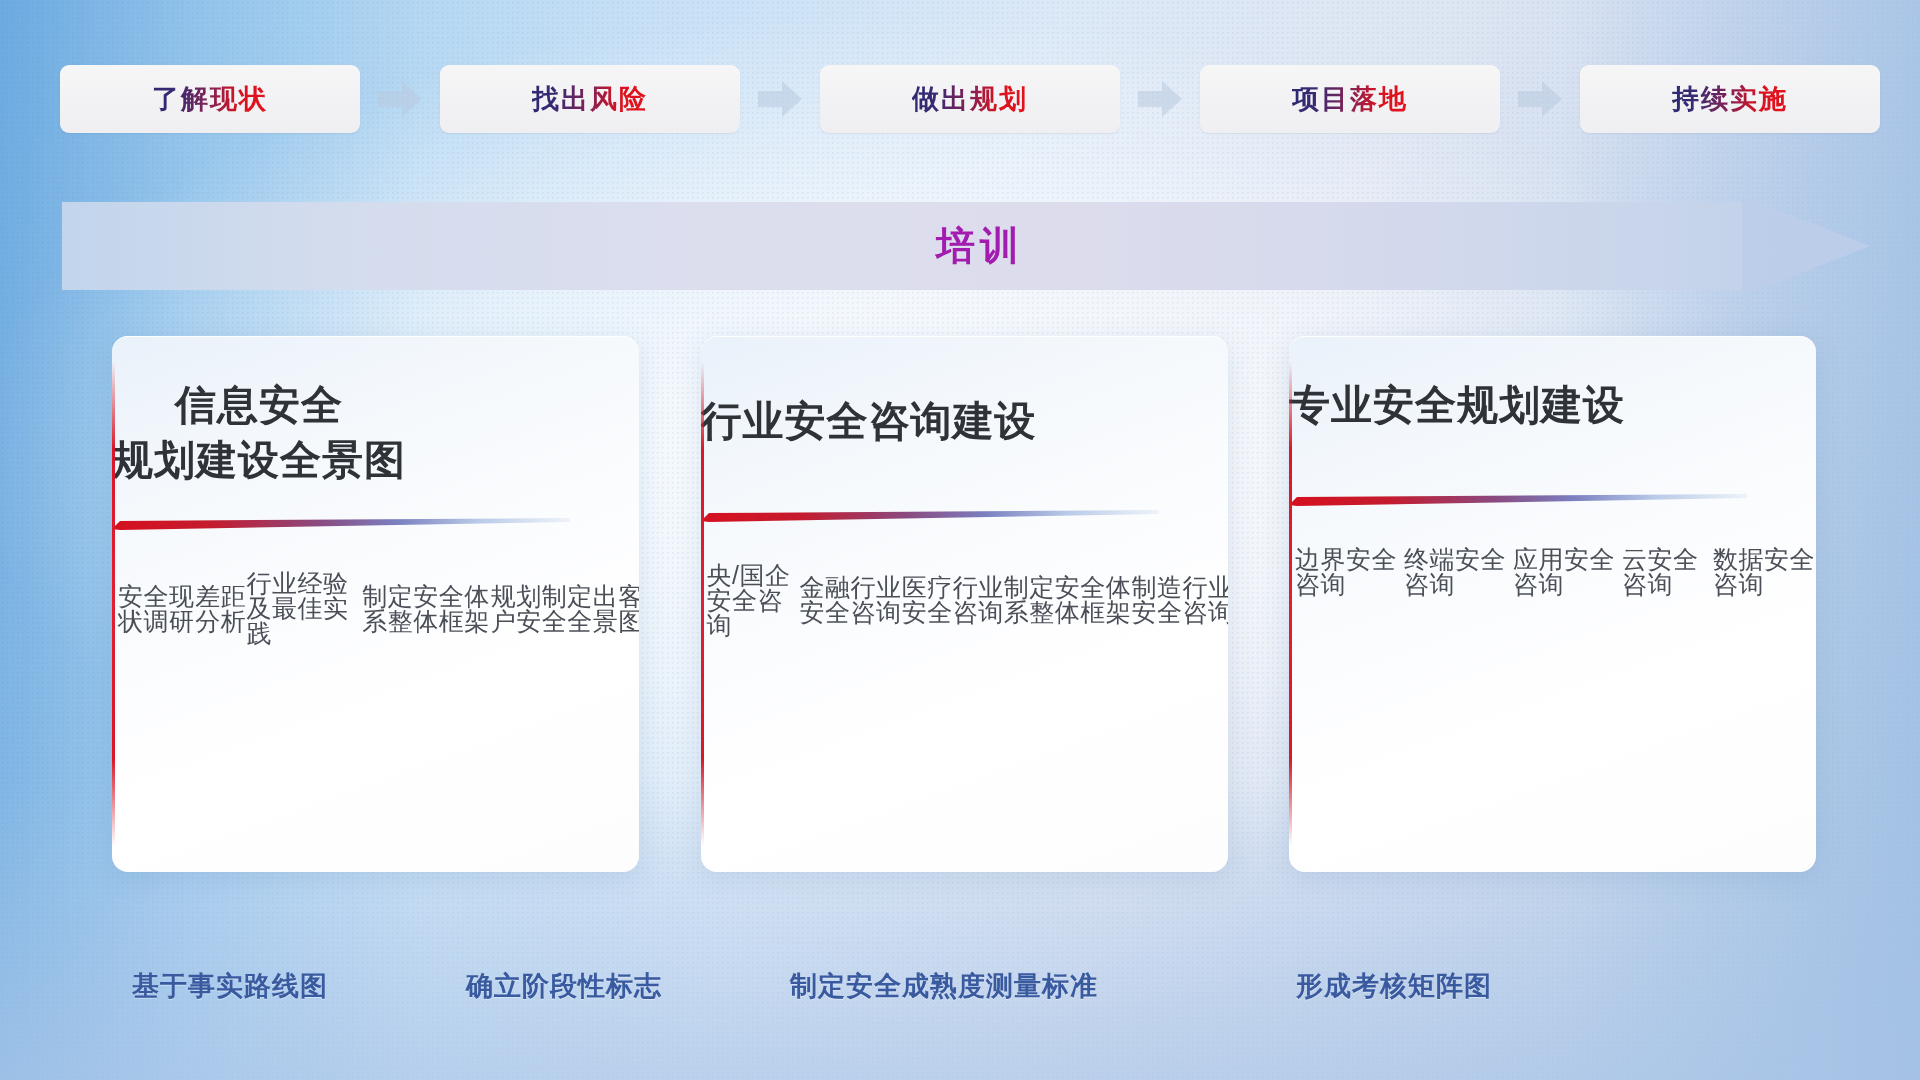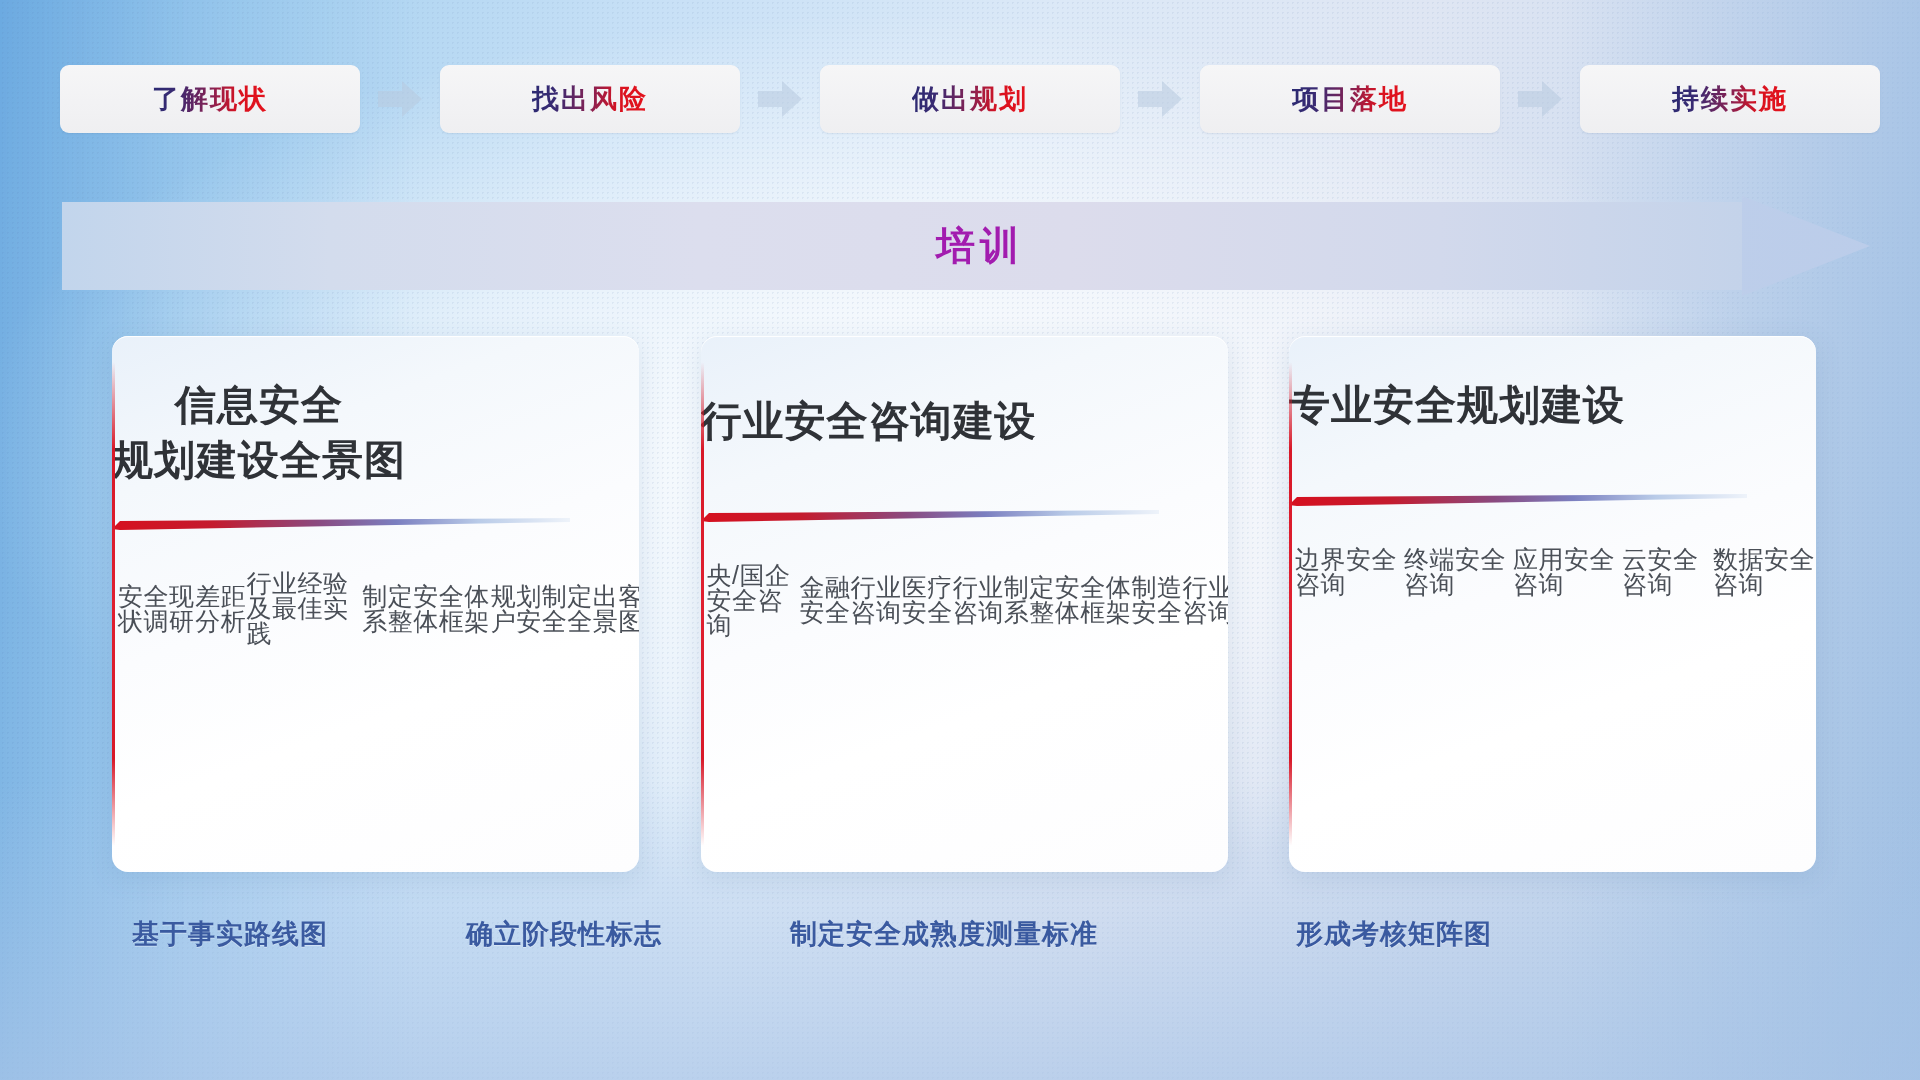--- a/index.html
+++ b/index.html
@@ -117,21 +117,21 @@
     width:100%;
     margin:6px;padding:0;list-style:none;
     display:flex;align-items:center;
   }
   .card-list li{
     font-size:25px;color:#4a4f57;line-height:1;letter-spacing:.5px;
   }
 
   
   #footnotes{
-    position:absolute;left:0;top:916px;width:1681px;height:46px;font-family:Liberation Serif, serif;
+    position:absolute;left:0;top:968px;width:1681px;height:46px;font-family:Liberation Serif, serif;
   }
   .footnote{
     position:absolute;top:0;
     font-size:27px;font-weight:700;color:#3a5aa0;letter-spacing:1px;
     white-space:nowrap;
     text-shadow:0 1px 0 rgba(255,255,255,.35);
   }
 </style>
 </head>
 <body>

